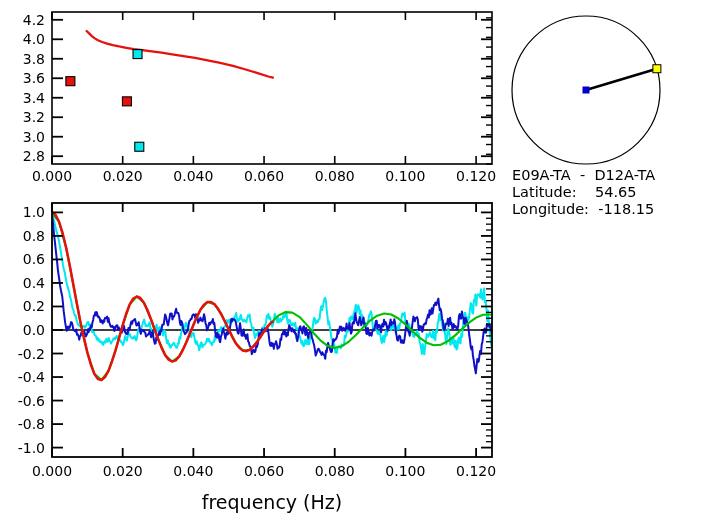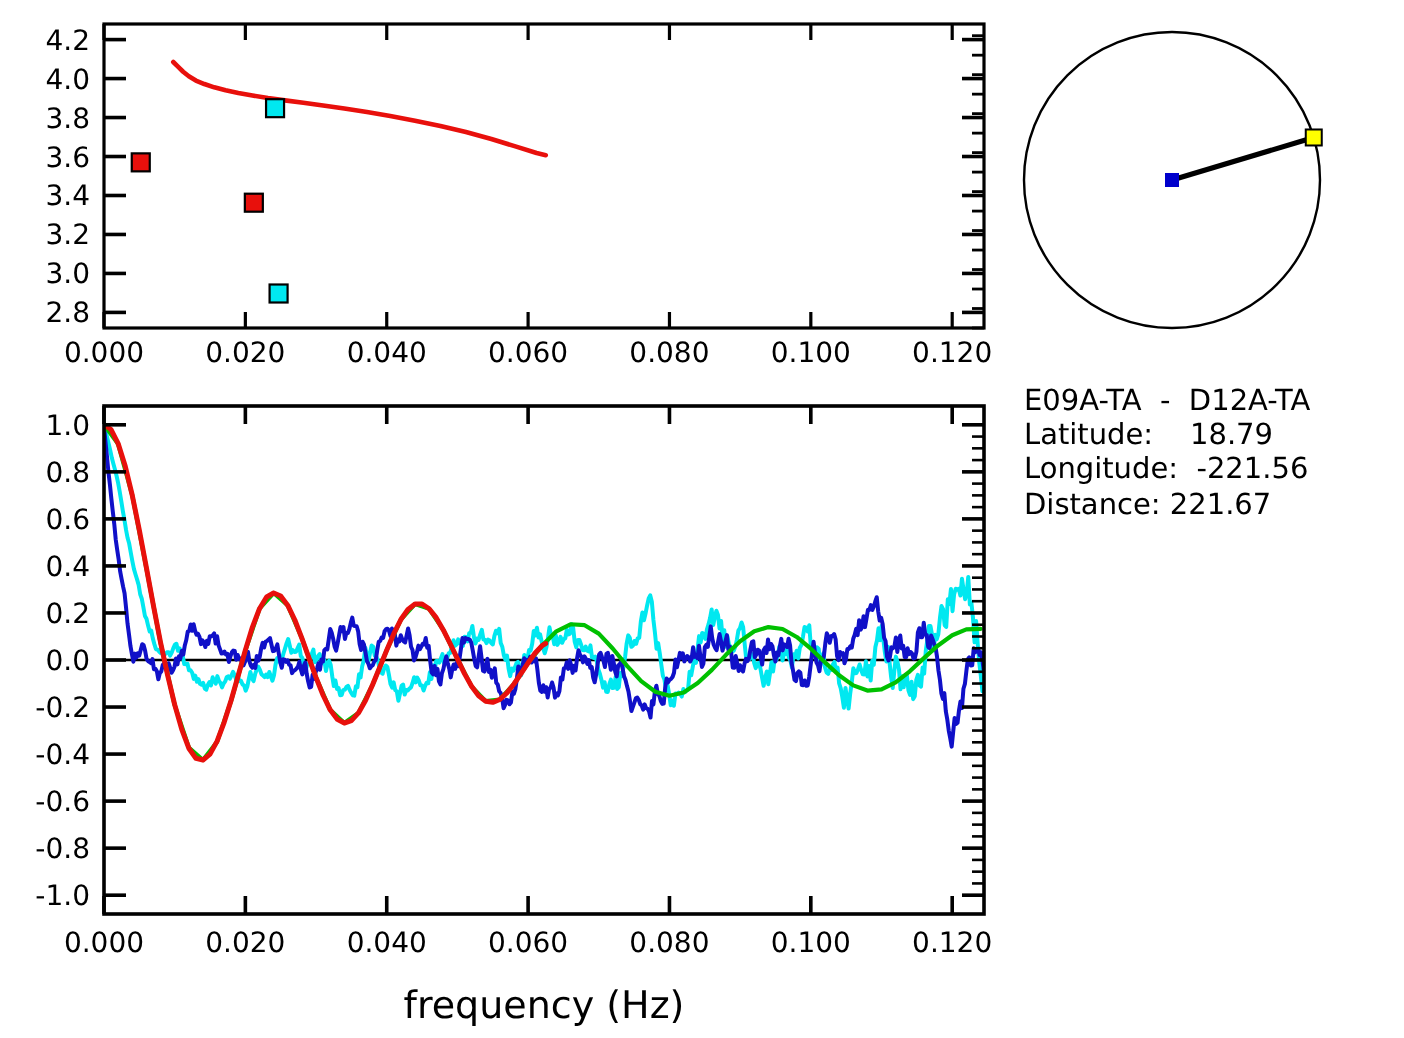--- a/index.html
+++ b/index.html
@@ -4,21 +4,21 @@
 <style>
   html,body{margin:0;padding:0;background:#ffffff;}
   body{width:702px;height:519px;position:relative;overflow:hidden;
        font-family:"DejaVu Sans","Liberation Sans",sans-serif;color:#000;}
   .panel{position:absolute;}
   svg{display:block;}
   text{font-family:"DejaVu Sans","Liberation Sans",sans-serif;fill:#000;}
   .tick-lbl{font-size:14px;letter-spacing:0px;}
   .axis-title{font-size:19px;}
   .info-line{font-size:14.5px;white-space:pre;}
-  #info{position:absolute;left:512px;top:193px;line-height:17.2px;}
+  #info{position:absolute;left:512px;top:167px;line-height:17.2px;}
 </style>
 </head>
 <body>
 
 <div class="panel" style="left:0;top:0;width:500px;height:185px;">
   <svg id="svg-top" width="500" height="185">
       <rect x="52" y="12" width="440" height="152" fill="none" stroke="#000000" stroke-width="1.6"></rect>
       <line x1="52" y1="164" x2="52" y2="156" stroke="#000000" stroke-width="1.6"></line>
       <line x1="52" y1="12" x2="52" y2="20" stroke="#000000" stroke-width="1.6"></line>
       <text x="52" y="181" text-anchor="middle" class="tick-lbl">0.000</text>
@@ -92,23 +92,22 @@
   <svg id="svg-azim" width="202" height="180">
     <circle cx="86" cy="90" r="74" fill="none" stroke="#000000" stroke-width="1.2"></circle>
     <line id="azim-line" x1="86" y1="90" x2="156.88" y2="68.74" stroke="#000000" stroke-width="2.6"></line>
     <rect x="82.5" y="86.5" width="7" height="7" fill="#0000cc"></rect>
     <rect id="azim-dot" x="152.88" y="64.74" width="8" height="8" fill="#ffff00" stroke="#000000" stroke-width="1"></rect>
   </svg>
 </div>
 
 <div id="info">
   <div class="info-line">E09A-TA  -  D12A-TA</div>
-  <div class="info-line">Latitude:    18.79</div>
-  <div class="info-line">Longitude:  -221.56</div>
-  <div class="info-line">Distance: 221.67</div>
+  <div class="info-line">Latitude:    54.65</div>
+  <div class="info-line">Longitude:  -118.15</div>
 </div>
 
 <div class="panel" style="left:0;top:185px;width:510px;height:334px;">
   <svg id="svg-bot" width="510" height="334">
       <clipPath id="cbot">
         <rect x="52" y="18" width="440" height="254"></rect>
       </clipPath>
       <g clip-path="url(#cbot)">
         <line x1="52" y1="145" x2="492" y2="145" stroke="#000000" stroke-width="1.3"></line>
         <path d="M52.00 26.96 L52.79 30.47 L53.57 33.78 L54.36 36.94 L55.15 40.34 L55.94 44.04 L56.72 46.96 L57.51 49.86 L58.30 52.99 L59.08 56.57 L59.87 60.97 L60.66 65.72 L61.45 70.66 L62.23 74.95 L63.02 79.94 L63.81 84.02 L64.59 86.79 L65.38 91.24 L66.17 95.56 L66.96 99.43 L67.74 102.13 L68.53 104.68 L69.32 107.46 L70.10 112.12 L70.89 114.36 L71.68 118.61 L72.47 122.99 L73.25 124.40 L74.04 127.80 L74.83 130.79 L75.61 130.29 L76.40 134.19 L77.19 137.07 L77.97 139.60 L78.76 139.80 L79.55 140.77 L80.34 141.54 L81.12 140.51 L81.91 142.51 L82.70 141.98 L83.48 141.12 L84.27 141.07 L85.06 142.81 L85.85 141.32 L86.63 139.17 L87.42 137.39 L88.21 136.88 L88.99 140.38 L89.78 139.16 L90.57 142.19 L91.36 142.93 L92.14 147.04 L92.93 147.11 L93.72 146.85 L94.50 150.14 L95.29 150.13 L96.08 151.36 L96.87 154.42 L97.65 152.84 L98.44 155.87 L99.23 154.58 L100.01 156.88 L100.80 157.33 L101.59 156.49 L102.38 159.28 L103.16 159.86 L103.95 157.34 L104.74 156.01 L105.52 157.68 L106.31 153.65 L107.10 155.28 L107.89 156.81 L108.67 153.06 L109.46 155.46 L110.25 156.52 L111.03 158.67 L111.82 156.73 L112.61 155.66 L113.40 153.49 L114.18 153.13 L114.97 154.37 L115.76 152.71 L116.54 150.96 L117.33 152.65 L118.12 154.90 L118.91 152.93 L119.69 155.54 L120.48 155.35 L121.27 157.29 L122.05 157.73 L122.84 160.32 L123.63 158.42 L124.42 154.50 L125.20 151.02 L125.99 154.10 L126.78 155.58 L127.56 152.11 L128.35 149.77 L129.14 148.36 L129.92 149.84 L130.71 152.07 L131.50 152.78 L132.29 153.53 L133.07 152.25 L133.86 153.56 L134.65 150.99 L135.43 153.16 L136.22 155.36 L137.01 152.56 L137.80 147.08 L138.58 144.10 L139.37 143.57 L140.16 146.35 L140.94 144.62 L141.73 141.76 L142.52 139.22 L143.31 136.56 L144.09 134.54 L144.88 137.86 L145.67 141.35 L146.45 140.11 L147.24 141.01 L148.03 140.85 L148.82 138.99 L149.60 137.32 L150.39 142.98 L151.18 144.00 L151.96 148.27 L152.75 151.04 L153.54 147.32 L154.33 147.13 L155.11 144.77 L155.90 141.97 L156.69 139.80 L157.47 146.08 L158.26 145.11 L159.05 143.00 L159.84 142.06 L160.62 145.70 L161.41 146.58 L162.20 144.95 L162.98 150.48 L163.77 147.00 L164.56 145.29 L165.35 147.49 L166.13 153.19 L166.92 158.03 L167.71 155.26 L168.49 159.46 L169.28 159.00 L170.07 162.57 L170.86 162.48 L171.64 159.94 L172.43 159.90 L173.22 158.45 L174.00 157.92 L174.79 159.93 L175.58 161.32 L176.36 162.62 L177.15 162.84 L177.94 158.17 L178.73 158.53 L179.51 152.09 L180.30 153.77 L181.09 148.14 L181.87 145.22 L182.66 138.91 L183.45 142.37 L184.24 145.54 L185.02 141.43 L185.81 137.77 L186.60 138.39 L187.38 142.86 L188.17 143.38 L188.96 145.24 L189.75 149.52 L190.53 151.22 L191.32 151.87 L192.11 149.07 L192.89 147.76 L193.68 148.48 L194.47 152.48 L195.26 157.03 L196.04 158.78 L196.83 156.21 L197.62 160.06 L198.40 160.63 L199.19 165.35 L199.98 161.76 L200.77 157.94 L201.55 157.28 L202.34 162.30 L203.13 160.01 L203.91 160.22 L204.70 159.28 L205.49 158.67 L206.28 156.53 L207.06 153.61 L207.85 156.19 L208.64 153.84 L209.42 155.27 L210.21 157.64 L211.00 157.76 L211.79 160.24 L212.57 157.97 L213.36 156.36 L214.15 156.64 L214.93 151.17 L215.72 154.47 L216.51 147.66 L217.30 150.34 L218.08 145.47 L218.87 145.52 L219.66 146.31 L220.44 144.18 L221.23 142.09 L222.02 146.61 L222.81 146.11 L223.59 143.94 L224.38 141.62 L225.17 141.39 L225.95 138.08 L226.74 135.10 L227.53 137.89 L228.31 137.27 L229.10 134.71 L229.89 136.55 L230.68 136.90 L231.46 137.98 L232.25 133.39 L233.04 133.45 L233.82 135.74 L234.61 131.55 L235.40 131.38 L236.19 127.97 L236.97 133.57 L237.76 136.75 L238.55 134.31 L239.33 134.89 L240.12 132.17 L240.91 129.96 L241.70 134.69 L242.48 134.99 L243.27 136.52 L244.06 134.82 L244.84 135.29 L245.63 136.51 L246.42 137.24 L247.21 132.96 L247.99 130.37 L248.78 131.62 L249.57 129.42 L250.35 136.52 L251.14 138.38 L251.93 142.70 L252.72 144.92 L253.50 142.81 L254.29 149.26 L255.08 153.07 L255.86 149.24 L256.65 150.30 L257.44 148.75 L258.23 146.58 L259.01 145.97 L259.80 147.97 L260.59 152.62 L261.37 147.56 L262.16 142.46 L262.95 145.75 L263.74 144.46 L264.52 140.04 L265.31 140.29 L266.10 136.91 L266.88 130.47 L267.67 132.72 L268.46 128.85 L269.25 133.73 L270.03 132.11 L270.82 135.68 L271.61 139.33 L272.39 141.62 L273.18 138.78 L273.97 134.14 L274.75 128.67 L275.54 132.75 L276.33 132.98 L277.12 137.12 L277.90 132.67 L278.69 137.44 L279.48 136.00 L280.26 133.43 L281.05 136.41 L281.84 134.65 L282.63 134.14 L283.41 129.90 L284.20 132.23 L284.99 131.83 L285.77 127.10 L286.56 128.76 L287.35 135.85 L288.14 138.64 L288.92 134.98 L289.71 135.01 L290.50 137.19 L291.28 139.98 L292.07 140.11 L292.86 138.33 L293.65 140.38 L294.43 140.73 L295.22 137.70 L296.01 143.72 L296.79 143.98 L297.58 143.30 L298.37 145.33 L299.16 149.70 L299.94 151.87 L300.73 154.94 L301.52 158.81 L302.30 156.10 L303.09 160.89 L303.88 160.96 L304.67 157.13 L305.45 154.82 L306.24 159.04 L307.03 158.89 L307.81 153.53 L308.60 159.49 L309.39 158.58 L310.18 151.48 L310.96 153.01 L311.75 148.38 L312.54 143.53 L313.32 136.79 L314.11 132.68 L314.90 133.95 L315.69 138.40 L316.47 137.82 L317.26 135.49 L318.05 136.93 L318.83 134.17 L319.62 133.88 L320.41 125.85 L321.19 121.24 L321.98 125.16 L322.77 121.82 L323.56 117.73 L324.34 114.24 L325.13 112.69 L325.92 115.86 L326.70 124.87 L327.49 131.56 L328.28 139.43 L329.07 136.58 L329.85 141.44 L330.64 147.27 L331.43 152.90 L332.21 154.72 L333.00 159.96 L333.79 157.72 L334.58 162.08 L335.36 167.60 L336.15 165.30 L336.94 167.90 L337.72 161.73 L338.51 161.90 L339.30 161.32 L340.09 161.92 L340.87 163.30 L341.66 159.52 L342.45 161.10 L343.23 160.34 L344.02 159.83 L344.81 150.85 L345.60 152.63 L346.38 148.49 L347.17 143.70 L347.96 146.46 L348.74 140.05 L349.53 133.06 L350.32 136.22 L351.11 131.45 L351.89 132.06 L352.68 134.47 L353.47 129.71 L354.25 127.23 L355.04 124.05 L355.83 119.71 L356.62 127.52 L357.40 123.60 L358.19 120.36 L358.98 122.47 L359.76 129.23 L360.55 125.46 L361.34 134.73 L362.13 130.08 L362.91 138.33 L363.70 133.09 L364.49 137.26 L365.27 138.46 L366.06 140.89 L366.85 140.31 L367.64 138.41 L368.42 134.97 L369.21 130.18 L370.00 129.06 L370.78 126.21 L371.57 128.56 L372.36 137.21 L373.14 144.88 L373.93 144.24 L374.72 144.50 L375.51 141.74 L376.29 142.47 L377.08 146.44 L377.87 149.09 L378.65 146.68 L379.44 146.41 L380.23 149.38 L381.02 153.76 L381.80 157.92 L382.59 154.03 L383.38 150.78 L384.16 157.15 L384.95 151.92 L385.74 146.08 L386.53 150.73 L387.31 144.84 L388.10 145.21 L388.89 143.00 L389.67 138.30 L390.46 138.79 L391.25 145.26 L392.04 141.63 L392.82 141.98 L393.61 139.33 L394.40 143.88 L395.18 145.06 L395.97 148.75 L396.76 142.11 L397.55 143.58 L398.33 140.38 L399.12 144.22 L399.91 138.83 L400.69 137.48 L401.48 133.38 L402.27 128.49 L403.06 128.81 L403.84 130.73 L404.63 127.61 L405.42 138.17 L406.20 138.08 L406.99 138.16 L407.78 140.72 L408.57 138.65 L409.35 139.43 L410.14 148.02 L410.93 143.58 L411.71 141.68 L412.50 148.70 L413.29 151.21 L414.08 151.92 L414.86 149.39 L415.65 149.96 L416.44 147.26 L417.22 145.97 L418.01 150.87 L418.80 148.83 L419.58 156.74 L420.37 159.20 L421.16 163.58 L421.95 168.91 L422.73 158.95 L423.52 164.37 L424.31 169.29 L425.09 161.86 L425.88 156.14 L426.67 149.09 L427.46 151.66 L428.24 151.52 L429.03 149.46 L429.82 147.23 L430.60 150.00 L431.39 152.17 L432.18 152.23 L432.97 145.68 L433.75 153.28 L434.54 147.97 L435.33 155.26 L436.11 145.42 L436.90 147.40 L437.69 138.52 L438.48 135.25 L439.26 129.07 L440.05 135.15 L440.84 127.87 L441.62 134.24 L442.41 140.96 L443.20 145.75 L443.99 138.34 L444.77 146.13 L445.56 153.49 L446.35 159.03 L447.13 150.73 L447.92 143.31 L448.71 145.77 L449.50 149.76 L450.28 159.65 L451.07 153.16 L451.86 158.65 L452.64 152.58 L453.43 152.65 L454.22 160.16 L455.01 162.42 L455.79 155.85 L456.58 164.57 L457.37 163.13 L458.15 154.96 L458.94 152.45 L459.73 157.68 L460.52 158.29 L461.30 148.71 L462.09 151.83 L462.88 140.53 L463.66 135.04 L464.45 127.99 L465.24 128.04 L466.03 132.42 L466.81 140.07 L467.60 132.35 L468.39 134.62 L469.17 132.04 L469.96 124.18 L470.75 118.02 L471.53 119.58 L472.32 127.55 L473.11 128.49 L473.90 114.67 L474.68 117.06 L475.47 109.47 L476.26 120.58 L477.04 112.23 L477.83 109.38 L478.62 109.87 L479.41 109.39 L480.19 112.79 L480.98 104.35 L481.77 109.73 L482.55 114.60 L483.34 111.54 L484.13 103.45 L484.92 117.22 L485.70 116.30 L486.49 123.91 L487.28 136.16 L488.06 125.55 L488.85 137.07 L489.64 146.45 L490.43 153.03 L491.21 160.61 L492.00 154.38 " fill="none" stroke="#00e8f0" stroke-width="2" stroke-linejoin="round" stroke-linecap="round"></path>

